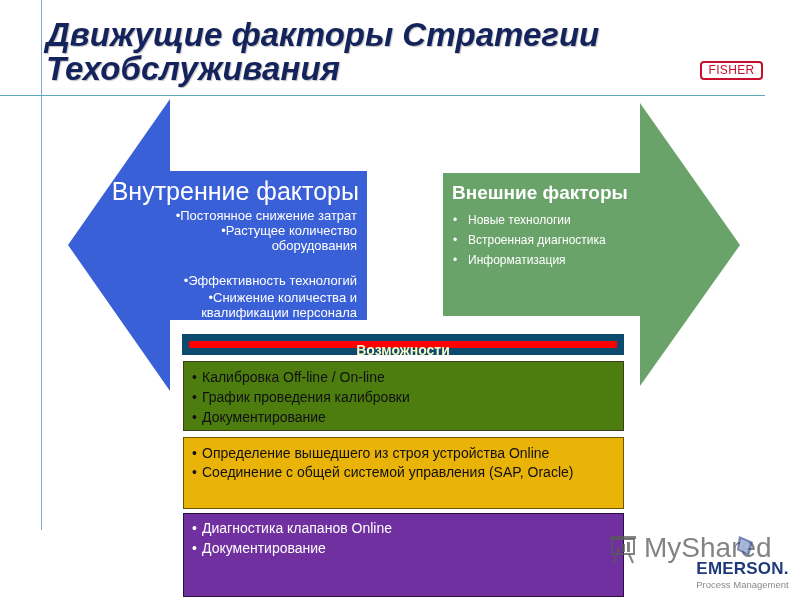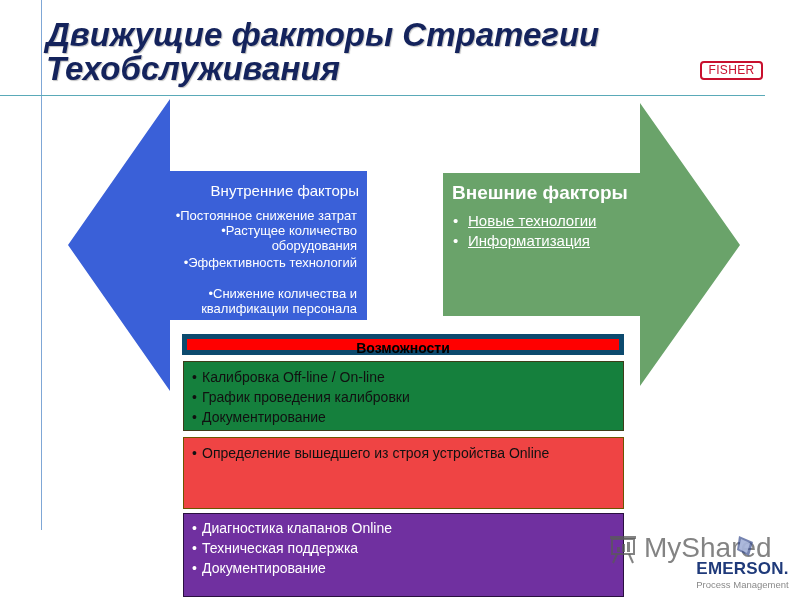--- a/index.html
+++ b/index.html
@@ -24,46 +24,46 @@
     color: #c8102e; font-weight: normal; font-size: 12px; line-height: 15px;
     text-align: center; letter-spacing: 0.3px;
   }
 
   svg.arrows { position: absolute; left: 0; top: 0; }
 
   .panel-int {
     position: absolute; left: 110px; top: 178px; width: 252px;
     color: #ffffff; text-align: right;
   }
-  .panel-int .heading { font-size: 15px; line-height: 26px; margin-bottom: 4px; padding-right: 3px; }
+  .panel-int .heading { font-size: 25px; line-height: 26px; margin-bottom: 4px; padding-right: 3px; }
   .panel-int ul { list-style: none; margin: 0; padding: 0 5px 0 0; }
   .panel-int li { font-size: 13px; line-height: 15px; }
 
   .panel-ext {
     position: absolute; left: 452px; top: 180px; width: 240px; color: #ffffff;
   }
   .panel-ext .heading { font-size: 19px; line-height: 26px; margin-bottom: 6px; font-weight: bold; }
   .panel-ext ul { list-style: none; margin: 0; padding: 0; }
-  .panel-ext li { font-size: 15px; line-height: 17px; padding-left: 16px; position: relative; margin-bottom: 3px; text-decoration: underline; }
+  .panel-ext li { font-size: 12px; line-height: 17px; padding-left: 16px; position: relative; margin-bottom: 3px; }
   .panel-ext li::before { content: "•"; position: absolute; left: 1px; top: 0; }
 
   .opp-header {
     position: absolute; left: 182px; top: 334px; width: 442px; height: 21px;
-    background: #ff0000; border: 5px solid #0c4a6e; box-sizing: border-box;
-    color: #000000; font-weight: bold; font-size: 14px; line-height: 19px; text-align: center;
+    background: #ff0000; border: 7px solid #0c4a6e; box-sizing: border-box;
+    color: #fef9c3; font-weight: bold; font-size: 14px; line-height: 19px; text-align: center;
   }
   .box {
     position: absolute; left: 183px; width: 441px; box-sizing: border-box;
     border: 1px solid #3d3d1a; padding: 5px 8px;
   }
   .box ul { list-style: none; margin: 0; padding: 0; }
   .box li { font-size: 14px; line-height: 20px; padding-left: 10px; position: relative; }
   .box li::before { content: "•"; position: absolute; left: 0; top: 0; }
-  .box-green { top: 361px; height: 70px; background: #15803d; color: #111111; }
-  .box-yellow { top: 437px; height: 72px; background: #ef4444; color: #111111; border-color: #6b5500; padding-top: 6px; }
+  .box-green { top: 361px; height: 70px; background: #4d7c0f; color: #111111; }
+  .box-yellow { top: 437px; height: 72px; background: #eab308; color: #111111; border-color: #6b5500; padding-top: 6px; }
   .box-yellow li { line-height: 19px; }
   .box-purple { top: 513px; height: 84px; background: #7030a0; color: #ffffff; border-color: #2a1040; padding-top: 4px; }
 
   .watermark {
     position: absolute; left: 608px; top: 532px; display: flex; align-items: center;
     color: rgba(90,90,90,0.75); font-size: 28px;
   }
   .watermark .wm-icon { width: 30px; height: 32px; margin-right: 6px; }
 
   .emerson {
@@ -91,53 +91,54 @@
   <polygon points="170,99 170,171 367,171 367,320 170,320 170,391 68,245" fill="#3a60d8"></polygon>
 
   <polygon points="640,103 640,173 443,173 443,316 640,316 640,386 740,245" fill="#6aa36a"></polygon>
 </svg>
 
 <div class="panel-int">
   <div class="heading">Внутренние факторы</div>
   <ul>
     <li>•Постоянное снижение затрат</li>
     <li style="padding-left:60px;">•Растущее количество оборудования</li>
-    <li style="margin-top:2px;">•Эффективность технологий</li>
-    <li style="padding-left:50px;margin-top:16px;">•Снижение количества и квалификации персонала</li>
+    <li style="margin-top:20px;">•Эффективность технологий</li>
+    <li style="padding-left:50px;margin-top:2px;">•Снижение количества и квалификации персонала</li>
   </ul>
 </div>
 
 <div class="panel-ext">
   <div class="heading">Внешние факторы</div>
   <ul>
     <li>Новые технологии</li>
+    <li>Встроенная диагностика</li>
     <li>Информатизация</li>
   </ul>
 </div>
 
 <div class="opp-header">Возможности</div>
 
 <div class="box box-green">
   <ul>
     <li>Калибровка Off-line / On-line</li>
     <li>График проведения калибровки</li>
     <li>Документирование</li>
   </ul>
 </div>
 
 <div class="box box-yellow">
   <ul>
     <li>Определение вышедшего из строя устройства Online</li>
+    <li>Соединение с общей системой управления (SAP, Oracle)</li>
   </ul>
 </div>
 
 <div class="box box-purple">
   <ul>
     <li>Диагностика клапанов Online</li>
-    <li>Техническая поддержка</li>
     <li>Документирование</li>
   </ul>
 </div>
 
 <div class="watermark">
   <svg class="wm-icon" viewBox="0 0 30 32">
     <rect x="2" y="4" width="26" height="3" fill="rgba(90,90,90,0.75)"></rect>
     <rect x="4" y="7" width="22" height="15" fill="none" stroke="rgba(90,90,90,0.75)" stroke-width="2"></rect>
     <rect x="9" y="15" width="3" height="5" fill="rgba(90,90,90,0.75)"></rect>
     <rect x="14" y="12" width="3" height="8" fill="rgba(90,90,90,0.75)"></rect>

